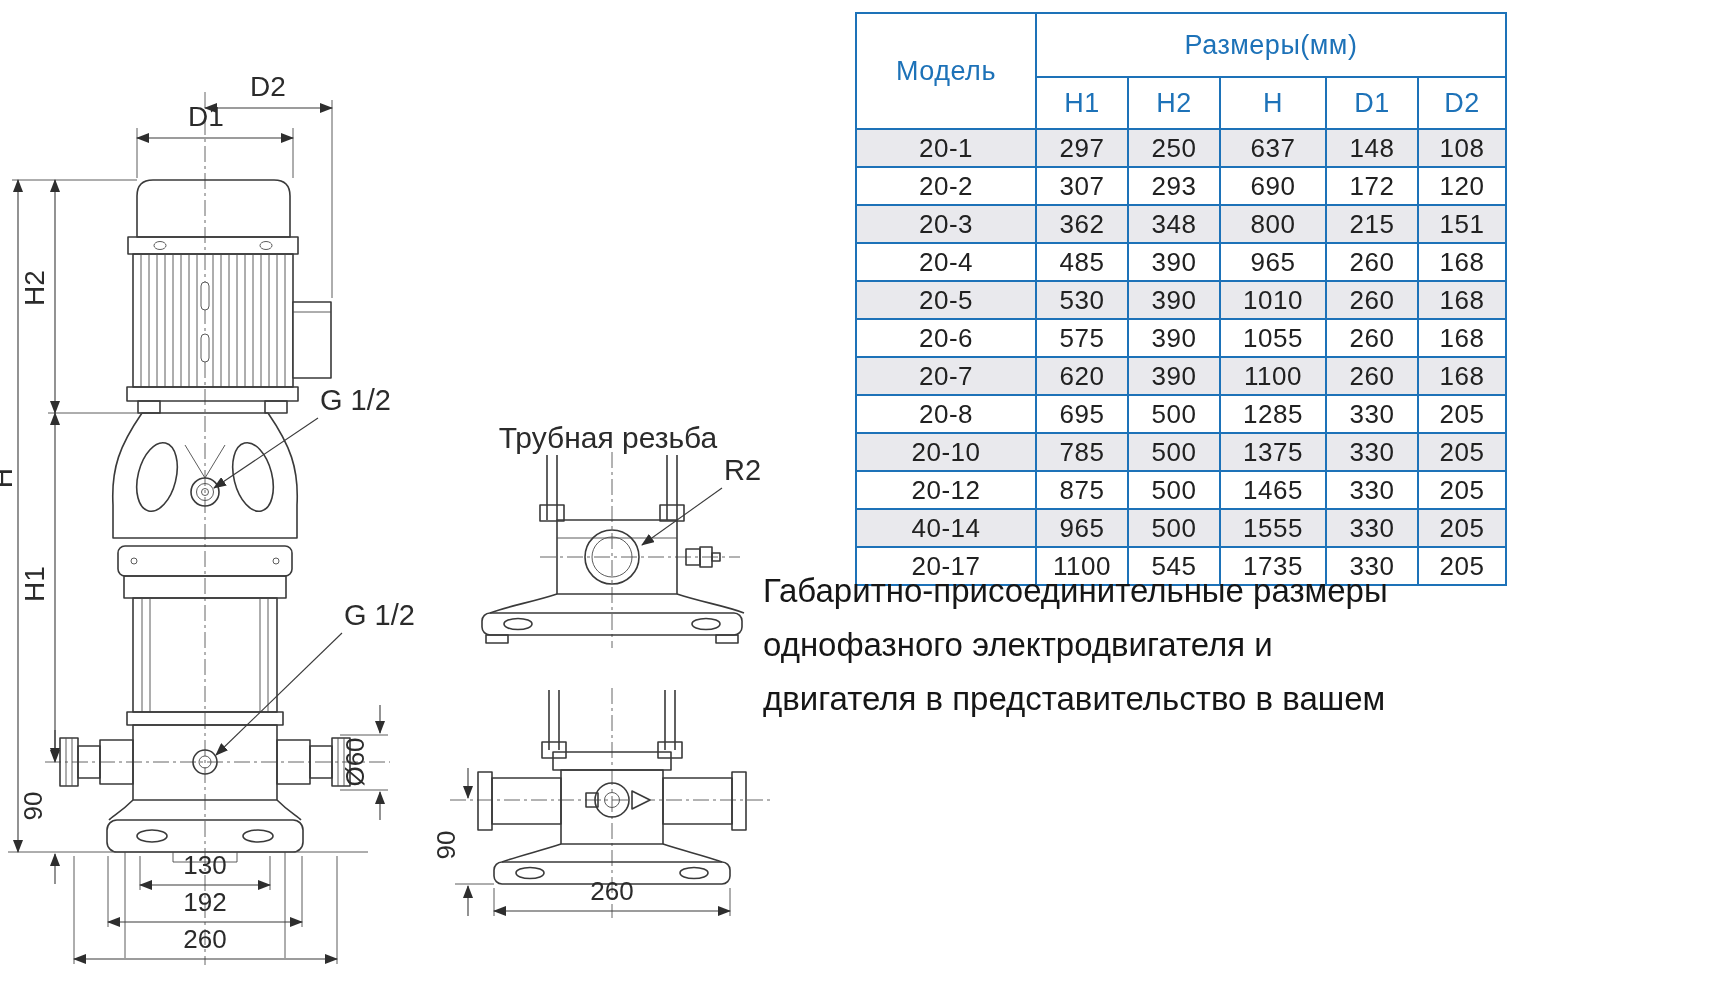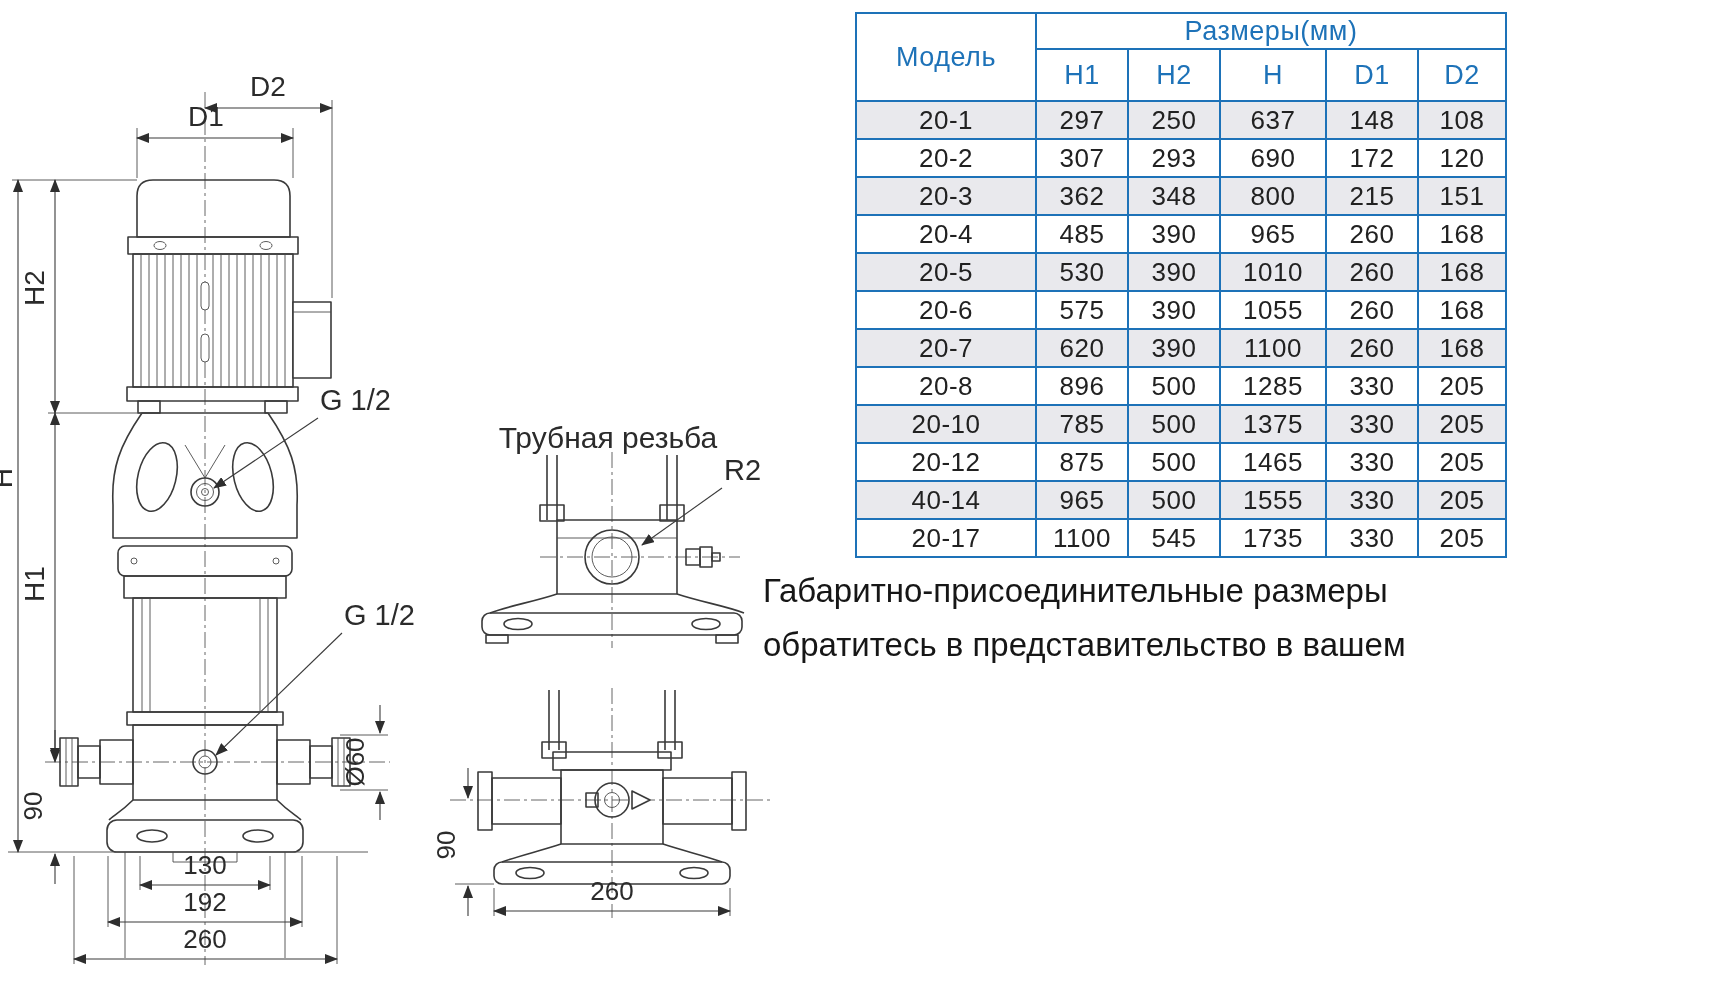--- a/index.html
+++ b/index.html
@@ -20,21 +20,21 @@
   .t-num{font-size:26px;}
   .t-thread{font-size:29px;}
   .t-title{font-size:30px;}
   
   .dim-table{
     position:absolute;left:855px;top:12px;border-collapse:collapse;table-layout:fixed;
     font-size:26px;color:#212121;letter-spacing:0.5px;background:#fff;
   }
   .dim-table th,.dim-table td{border:2px solid #1d72b8;text-align:center;padding:0 4px;}
   .dim-table th{color:#1d72b8;font-weight:400;font-size:27px;}
-  .dim-table .group-row{height:36px;padding-left:7px;}
+  .dim-table .group-row{height:64px;padding-left:7px;}
   .dim-table .sub-row{height:52px;}
   .dim-table tbody tr{height:38px;}
   .dim-table tbody tr.alt{background:#e9e9ed;}
   
   .note{
     position:absolute;left:763px;top:564px;width:760px;
     font-size:33px;line-height:54px;color:#161616;
   }
 </style>
 </head>
@@ -297,21 +297,21 @@
       <tr class="alt">
         <td>20-7</td>
         <td>620</td>
         <td>390</td>
         <td>1100</td>
         <td>260</td>
         <td>168</td>
       </tr>
       <tr>
         <td>20-8</td>
-        <td>896</td>
+        <td>695</td>
         <td>500</td>
         <td>1285</td>
         <td>330</td>
         <td>205</td>
       </tr>
       <tr class="alt">
         <td>20-10</td>
         <td>785</td>
         <td>500</td>
         <td>1375</td>
@@ -340,14 +340,15 @@
         <td>545</td>
         <td>1735</td>
         <td>330</td>
         <td>205</td>
       </tr>
     </tbody>
 </table>
 
 <div class="note">
   <div>Габаритно-присоединительные размеры</div>
-  <div>обратитесь в представительство в вашем</div>
+  <div>однофазного электродвигателя и</div>
+  <div>двигателя в представительство в вашем</div>
 </div>
 
 </body></html>

